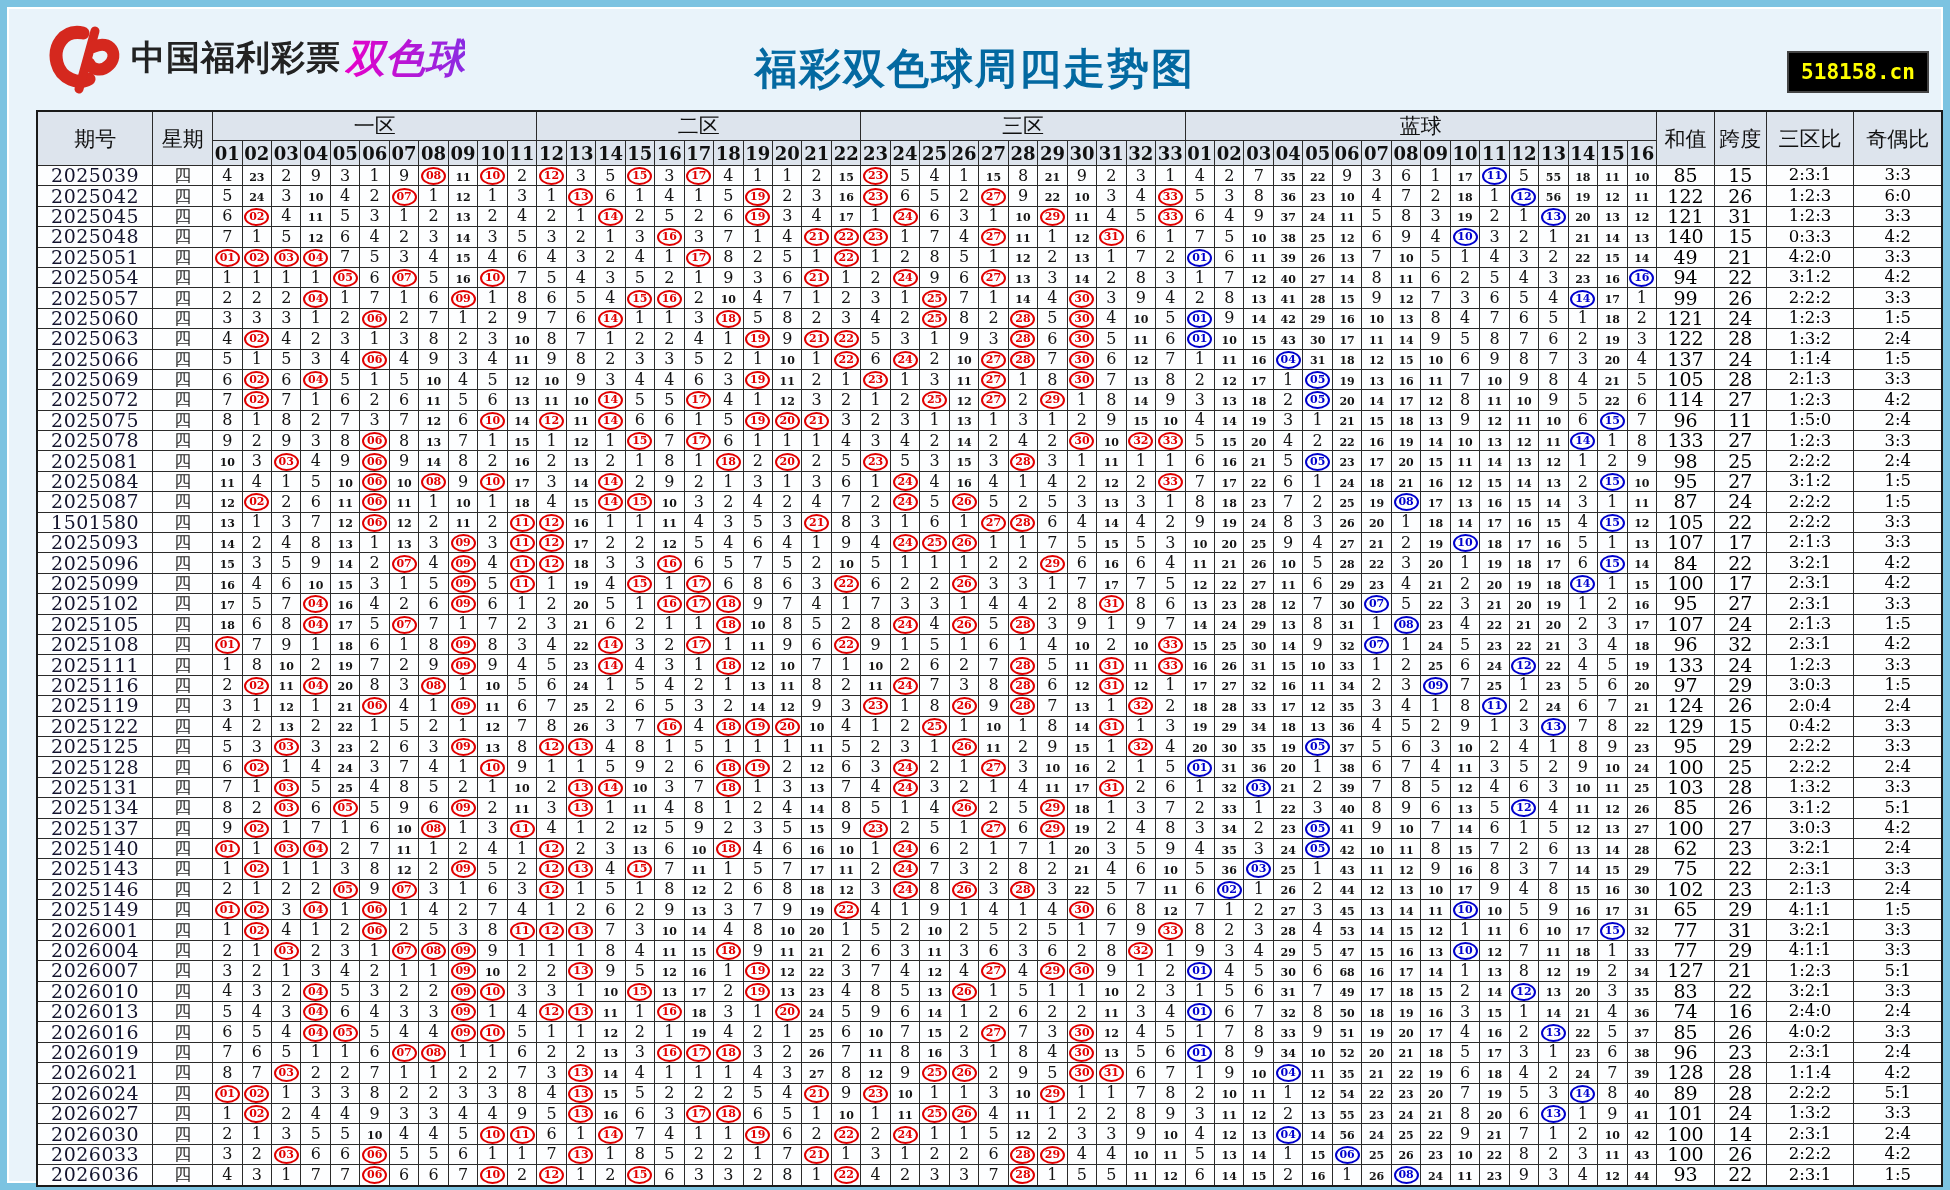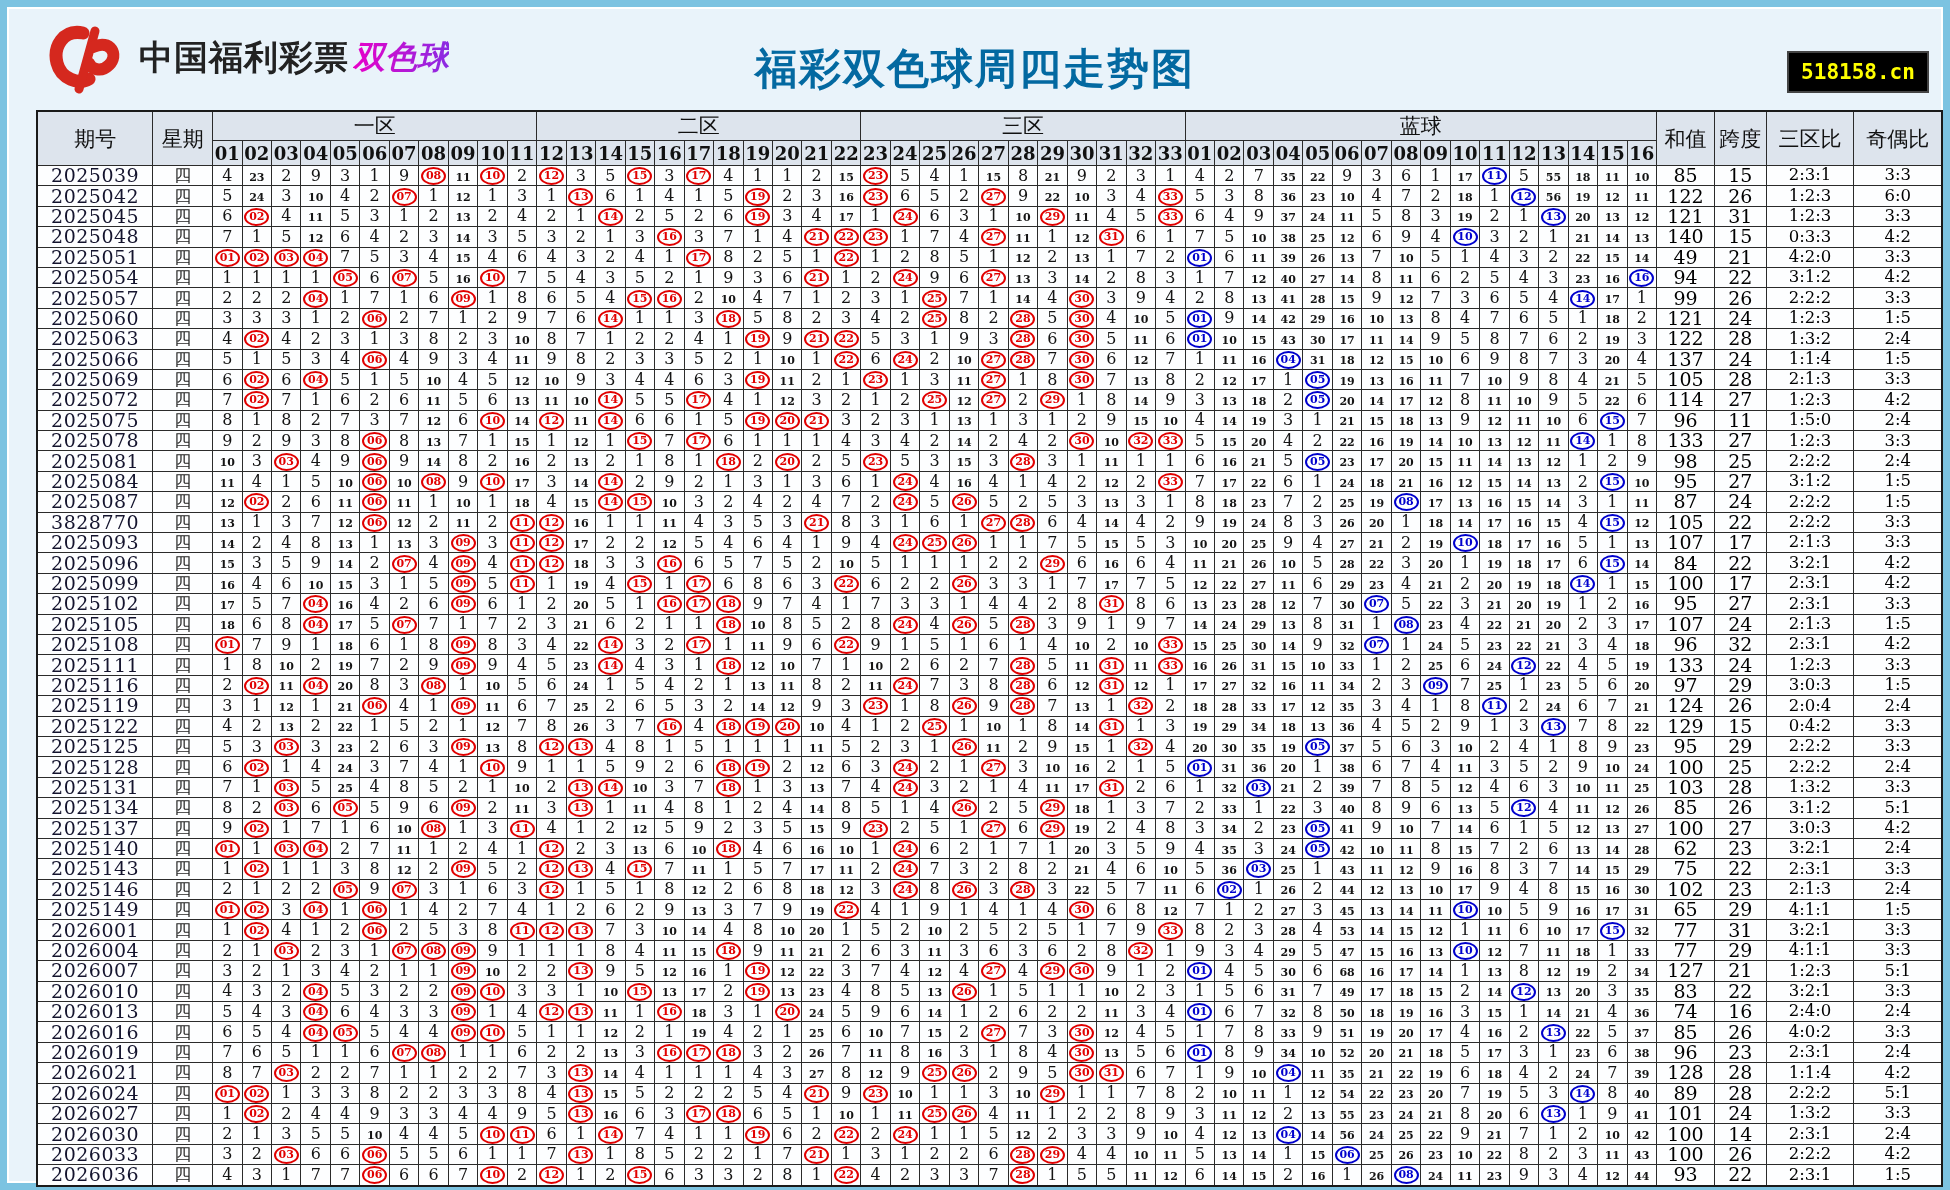--- a/index.html
+++ b/index.html
@@ -2,22 +2,22 @@
 <html><head>
 <meta charset="utf-8">
 <style>
   html,body{margin:0;padding:0;}
   body{width:1950px;height:1190px;overflow:hidden;background:#7cc3e1;font-family:"DejaVu Serif","Liberation Serif",serif;}
   .page{position:absolute;inset:0;background:#e9f3fa;border:7px solid #7cc3e1;box-shadow:inset 0 0 0 2px #ffffff;box-sizing:border-box;}
   
   .hdr{position:relative;height:103px;}
   .logo{position:absolute;left:42px;top:12px;display:flex;align-items:center;}
   .logo-icon{width:72px;height:78px;}
-  .logo-cn{font-size:34px;font-weight:bold;color:#222;letter-spacing:1px;margin-left:18px;font-family:"DejaVu Sans","Liberation Sans",sans-serif;}
-  .logo-brand{font-size:32px;font-weight:bold;font-style:italic;margin-left:4px;font-family:"DejaVu Sans","Liberation Sans",sans-serif;
+  .logo-cn{font-size:34px;font-weight:bold;color:#222;letter-spacing:1px;margin-left:10px;font-family:"DejaVu Sans","Liberation Sans",sans-serif;}
+  .logo-brand{font-size:40px;font-weight:bold;font-style:italic;margin-left:4px;font-family:"DejaVu Sans","Liberation Sans",sans-serif;
     background:linear-gradient(90deg,#e800c8,#8a2be2);-webkit-background-clip:text;background-clip:text;color:transparent;}
   .title{position:absolute;left:0;right:0;top:34px;text-align:center;font-size:42px;font-weight:bold;color:#0369a1;margin:0;letter-spacing:2px;}
   .site{position:absolute;right:14px;top:16px;width:138px;height:38px;background:#000;border:2px solid #444;color:#ffff00;
     font-family:"DejaVu Sans Mono","Liberation Mono",monospace;font-size:21px;font-weight:bold;text-align:center;line-height:38px;margin-top:28px;}
   
   table{border-collapse:collapse;table-layout:fixed;margin-left:29px;background:#fdfeff;border:2px solid #1a1a1a;}
   th,td{border:1px solid #2b2b2b;text-align:center;vertical-align:middle;padding:0;overflow:hidden;}
   thead th{background:#dde4ed;color:#111;font-weight:normal;height:24px;}
   th.glab{font-size:21px;}
   th.nlab{font-size:18px;font-weight:600;}
@@ -1139,21 +1139,21 @@
           <td class="num"><span class="d2">14</span></td>
           <td class="num"><span class="d1">3</span></td>
           <td class="num"><span class="d1">1</span></td>
           <td class="num"><span class="d2">11</span></td>
           <td class="sum">87</td>
           <td class="span">24</td>
           <td class="ratio">2:2:2</td>
           <td class="ratio">1:5</td>
         </tr>
         <tr>
-          <td class="issue">3828770</td>
+          <td class="issue">1501580</td>
           <td class="week">四</td>
           <td class="num"><span class="d2">13</span></td>
           <td class="num"><span class="d1">1</span></td>
           <td class="num"><span class="d1">3</span></td>
           <td class="num"><span class="d1">7</span></td>
           <td class="num"><span class="d2">12</span></td>
           <td class="num"><span class="ball ballR">06</span></td>
           <td class="num"><span class="d2">12</span></td>
           <td class="num"><span class="d1">2</span></td>
           <td class="num"><span class="d2">11</span></td>

